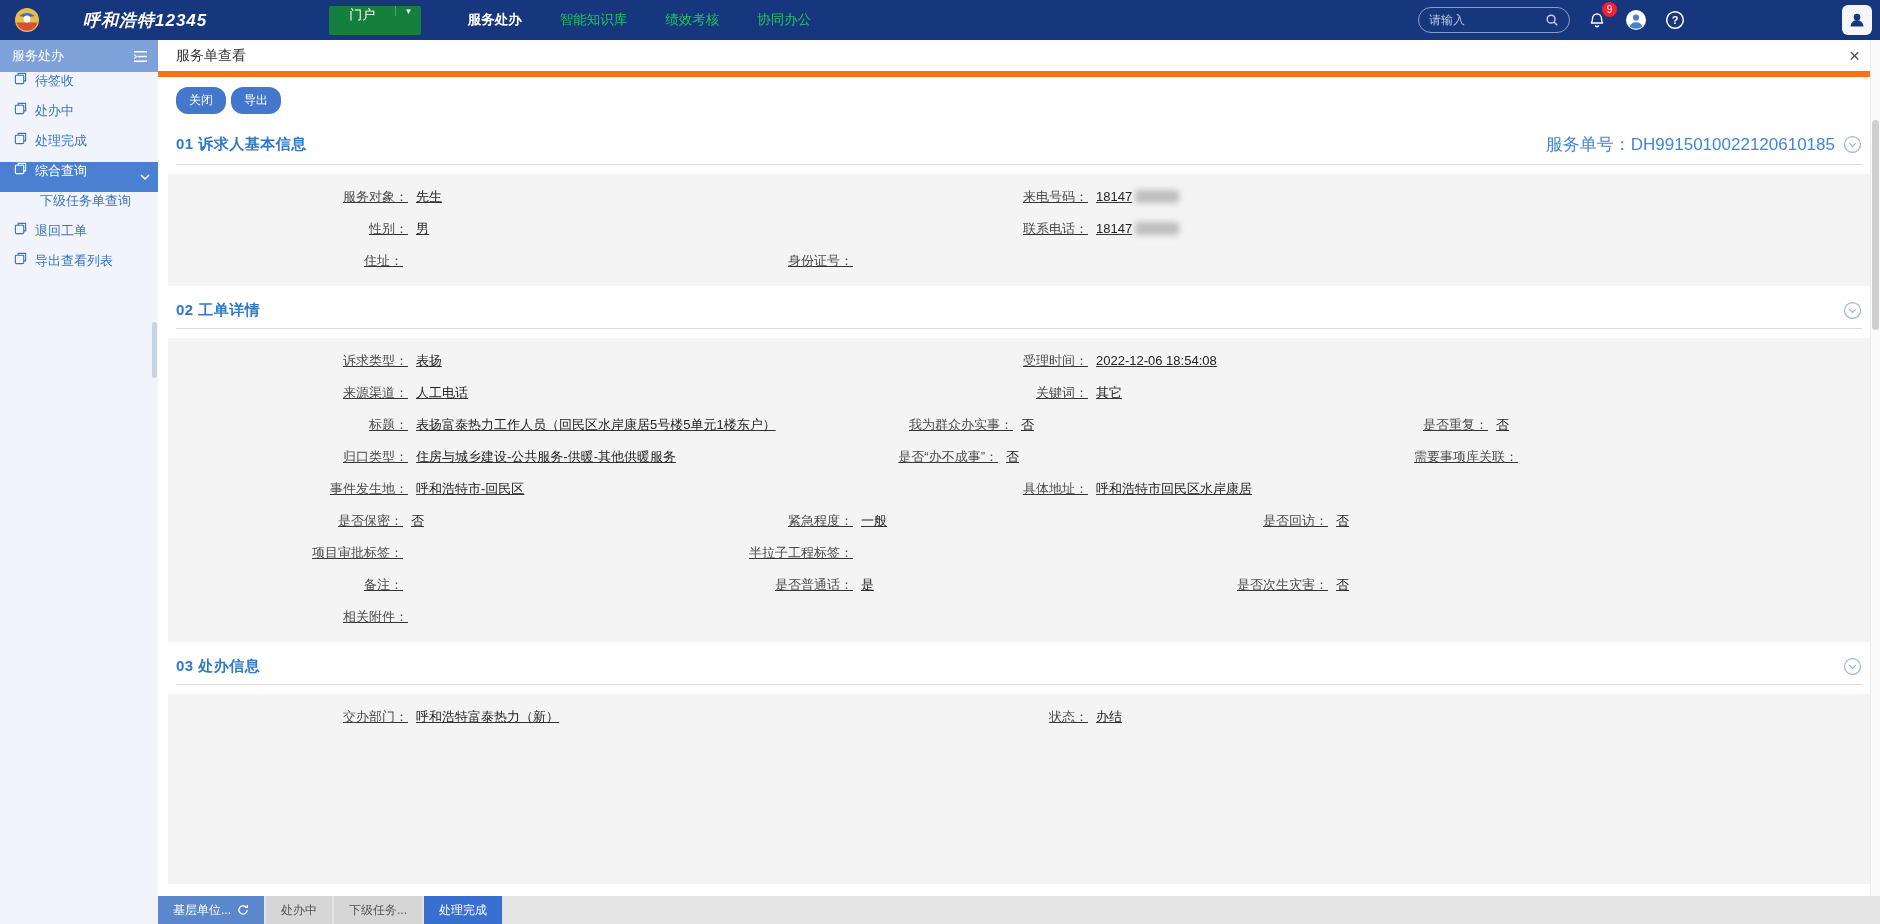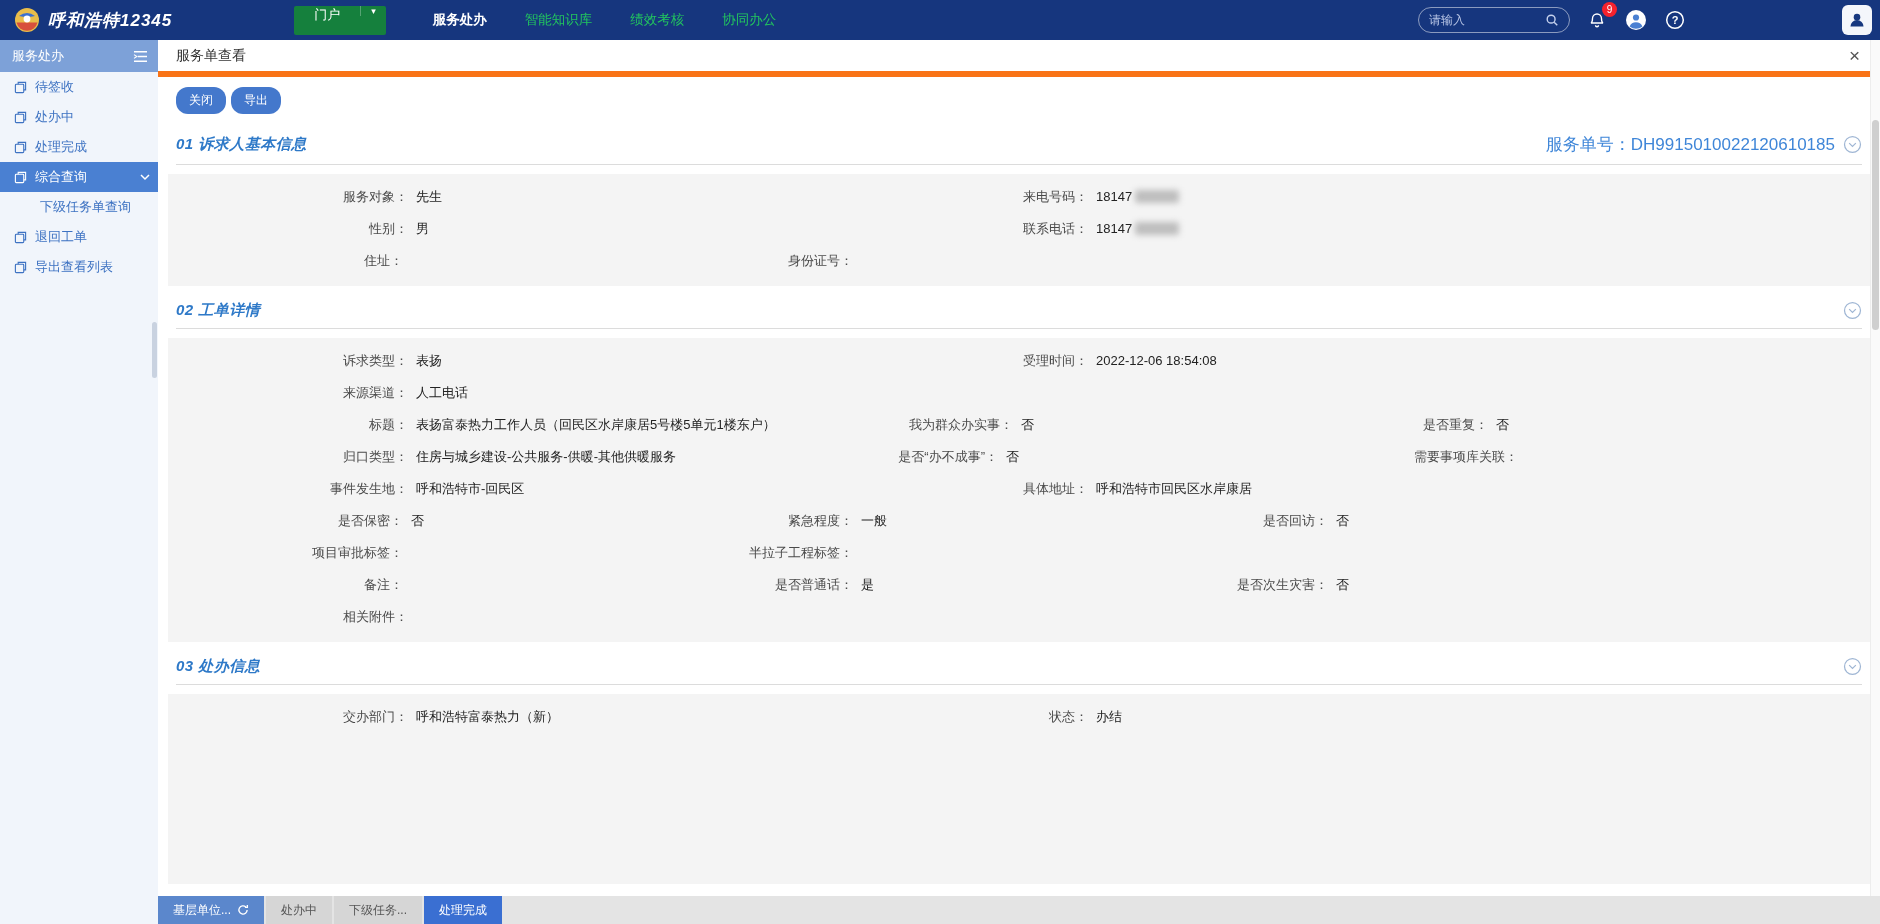--- a/index.html
+++ b/index.html
@@ -2,61 +2,61 @@
 <html><head>
 <meta charset="utf-8">
 <style>
   * { margin:0; padding:0; box-sizing:border-box; }
   html,body { width:1880px; height:924px; overflow:hidden; }
   body { font-family:"Liberation Sans","DejaVu Sans",sans-serif; font-size:13px; color:#333; background:#fff; position:relative; }
 
   
   .topbar{position:absolute;top:0;left:0;right:0;height:40px;background:#16367e;display:flex;align-items:center;color:#fff;z-index:40;}
   .logo{display:flex;align-items:center;gap:8px;padding:0 14px;}
-  .logo-text{font-size:17px;font-weight:bold;font-style:italic;letter-spacing:1px;white-space:nowrap;}
+  .logo-text{font-size:17px;font-weight:bold;font-style:italic;letter-spacing:1px;white-space:nowrap;margin-left:35px;}
   .portal{margin-left:108px;height:29px;background:#15803d;border-radius:2px;display:flex;align-items:flex-start;font-size:13px;cursor:pointer;}
   .portal-label{display:flex;align-items:center;padding:0 20px;}
   .portal-caret{display:flex;align-items:center;padding:0 10px;border-left:1px solid rgba(255,255,255,.28);font-size:9px;}
   .nav{display:flex;margin-left:28px;height:100%;}
   .nav-item{display:flex;align-items:center;padding:0 19px;font-size:13.5px;color:#22c55e;cursor:pointer;white-space:nowrap;}
   .nav-item.active{color:#fff;font-weight:bold;}
   .top-right{margin-left:auto;display:flex;align-items:center;gap:15px;padding-right:8px;}
   .search{display:flex;align-items:center;width:152px;height:26px;border:1px solid rgba(255,255,255,.5);border-radius:13px;padding:0 10px;}
   .search input{flex:1;background:transparent;border:none;outline:none;color:#e2e9f7;font-size:12px;min-width:0;font-family:inherit;}
   .search input::placeholder{color:#b9c6e6;}
   .iconbtn{position:relative;width:24px;height:24px;display:flex;align-items:center;justify-content:center;cursor:pointer;flex:none;}
   .badge{position:absolute;top:-6px;right:-8px;background:#f5222d;color:#fff;font-size:10px;min-width:15px;height:15px;border-radius:8px;display:flex;align-items:center;justify-content:center;padding:0 3px;line-height:1;}
   .user-sq{width:30px;height:30px;background:#f4f6fb;border-radius:6px;display:flex;align-items:center;justify-content:center;cursor:pointer;margin-left:140px;flex:none;}
 
   
   .sidebar{position:absolute;top:40px;left:0;width:158px;bottom:0;background:#f1f5fb;z-index:30;}
   .side-head{height:32px;background:#7da1d8;color:#fff;display:flex;align-items:center;justify-content:space-between;padding:0 10px 0 12px;font-size:13px;}
-  .side-item{height:30px;display:flex;align-items:center;gap:8px;padding:0 8px 0 14px;color:#3d72c2;font-size:13px;cursor:pointer;white-space:nowrap;}
+  .side-item{height:30px;display:flex;gap:8px;padding:0 8px 0 14px;color:#3d72c2;font-size:13px;cursor:pointer;white-space:nowrap;}
   .side-item svg{flex:none;}
   .side-item.active{background:#4a80d2;color:#fff;}
   .side-item .chev-s{margin-left:auto;display:flex;align-items:center;}
   .side-item.child{padding-left:40px;}
   .side-scroll{position:absolute;right:1px;top:282px;width:5px;height:56px;background:#c9d2e0;border-radius:3px;cursor:pointer;}
 
   
   .main{position:absolute;top:40px;left:158px;right:0;bottom:28px;background:#fff;overflow:hidden;z-index:10;}
   .page-head{height:37px;display:flex;align-items:center;padding:0 20px 0 18px;border-bottom:6px solid #f97316;}
   .page-title{font-size:14px;color:#333;}
   .close-x{margin-left:auto;font-size:19px;color:#555;cursor:pointer;line-height:1;}
   .toolbar{padding:10px 18px 4px;display:flex;gap:5px;}
   .btn{background:#4478cc;color:#fff;border:none;font-size:12px;padding:5px 13px;border-radius:12px;cursor:pointer;font-family:inherit;}
   .sec-head{display:flex;align-items:center;margin:10px 18px 0;padding:5px 0 8px;border-bottom:1px solid #dcdcdc;}
-  .sec-title{font-size:15px;font-style:italic;color:#2e79c8;font-weight:bold;letter-spacing:.5px;}
+  .sec-title{font-size:15px;color:#2e79c8;font-weight:bold;letter-spacing:.5px;}
   .sec-right{margin-left:auto;display:flex;align-items:center;gap:8px;}
   .order{font-size:17px;color:#3f86d8;white-space:nowrap;}
   .chev-c{cursor:pointer;display:flex;align-items:center;}
   .panel{margin:9px 10px 4px;background:#f4f4f4;padding:7px 0 9px;}
   .panel.tall{min-height:190px;}
   .row{display:flex;align-items:flex-start;padding:6px 0;line-height:20px;font-size:13px;}
-  .field{display:flex;align-items:center;min-width:0;}
+  .field{display:flex;align-items:center;min-width:0;text-decoration:underline;}
   .lbl{text-align:right;color:#4a4a4a;flex:none;}
   .val{color:#222;padding-left:8px;min-width:0;}
   .fw700{width:700px;flex:none;} .fw620{width:620px;flex:none;} .fw450{width:450px;flex:none;} .fw470{width:470px;flex:none;} .ffl{flex:1;}
   .lw240{width:240px;} .lw220{width:220px;} .lw235{width:235px;} .lw225{width:225px;} .lw210{width:210px;} .lw260{width:260px;} .lw230{width:230px;}
   .redact{display:inline-block;width:44px;height:13px;margin-left:3px;vertical-align:-2px;background:#ababab;filter:blur(3px);border-radius:2px;opacity:.75;}
 
   
   .bottombar{position:absolute;left:158px;right:0;bottom:0;height:28px;background:#e4e4e4;display:flex;align-items:stretch;gap:2px;z-index:35;}
   .btab{display:flex;align-items:center;gap:6px;padding:0 15px;font-size:12px;background:#d6d6d6;color:#555;cursor:pointer;white-space:nowrap;}
   .btab.blue1{background:#5b87cc;color:#fff;}
@@ -269,20 +269,24 @@
       <div class="field ffl">
         <span class="lbl lw220">受理时间：</span>
         <span class="val">2022-12-06 18:54:08</span>
       </div>
     </div>
     <div class="row">
       <div class="field fw700">
         <span class="lbl lw240">来源渠道：</span>
         <span class="val">人工电话</span>
       </div>
+      <div class="field ffl">
+        <span class="lbl lw220">关键词：</span>
+        <span class="val">其它</span>
+      </div>
     </div>
     <div class="row">
       <div class="field fw620">
         <span class="lbl lw240">标题：</span>
         <span class="val">表扬富泰热力工作人员（回民区水岸康居5号楼5单元1楼东户）</span>
       </div>
       <div class="field fw470">
         <span class="lbl lw225">我为群众办实事：</span>
         <span class="val">否</span>
       </div>

